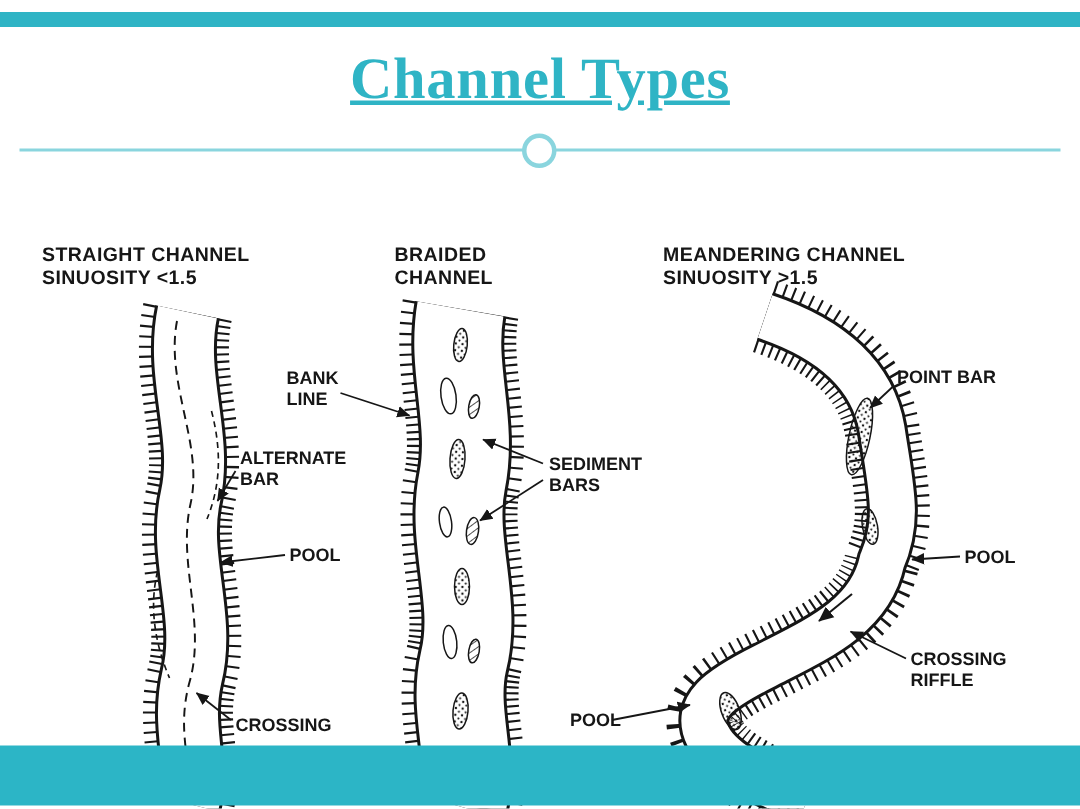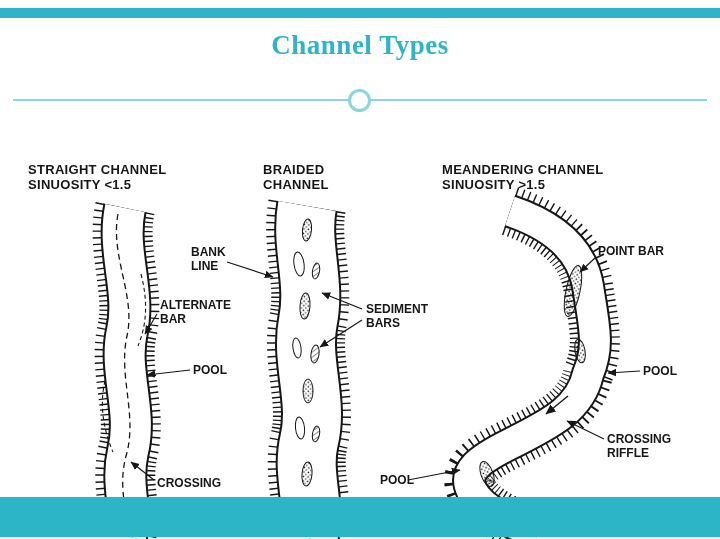--- a/index.html
+++ b/index.html
@@ -6,22 +6,22 @@
     --accent:#2fb4c5;
     --accent-light:#8ad5de;
     --bar:#2cb5c6;
     --ink:#161616;
   }
   html,body{margin:0;padding:0;background:#fff;}
   body{width:720px;height:539px;overflow:hidden;font-family:"Liberation Sans",sans-serif;}
   .slide{position:relative;width:720px;height:539px;background:#fff;}
   .top-strip{position:absolute;top:8px;left:0;right:0;height:10px;background:var(--accent);}
   .title{position:absolute;top:30px;left:0;width:100%;text-align:center;margin:0;
-         font-family:"Liberation Serif",serif;font-weight:600;font-size:27px;
-         color:var(--accent);letter-spacing:.5px;}
+         font-family:"Liberation Serif",serif;font-weight:600;font-size:39px;
+         color:var(--accent);letter-spacing:.5px;text-decoration:underline;}
   .divider{position:absolute;top:99px;left:13px;right:13px;height:2px;background:var(--accent-light);}
   .ornament{position:absolute;top:89px;left:348px;width:17px;height:17px;
             border:3px solid var(--accent-light);border-radius:50%;background:#fff;}
   .diagram{position:absolute;top:112px;left:10px;width:700px;height:385px;margin-top:44px;}
   .bottom-bar{position:absolute;bottom:2px;left:0;right:0;height:40px;background:var(--bar);}
 
   
   text.h{font-family:"Liberation Sans",sans-serif;font-weight:bold;font-size:13px;fill:var(--ink);letter-spacing:.3px;}
   text.lbl{font-family:"Liberation Sans",sans-serif;font-weight:bold;font-size:12px;fill:var(--ink);}
   .ticks{fill:none;stroke:var(--ink);stroke-dasharray:1.4 4.3;}

